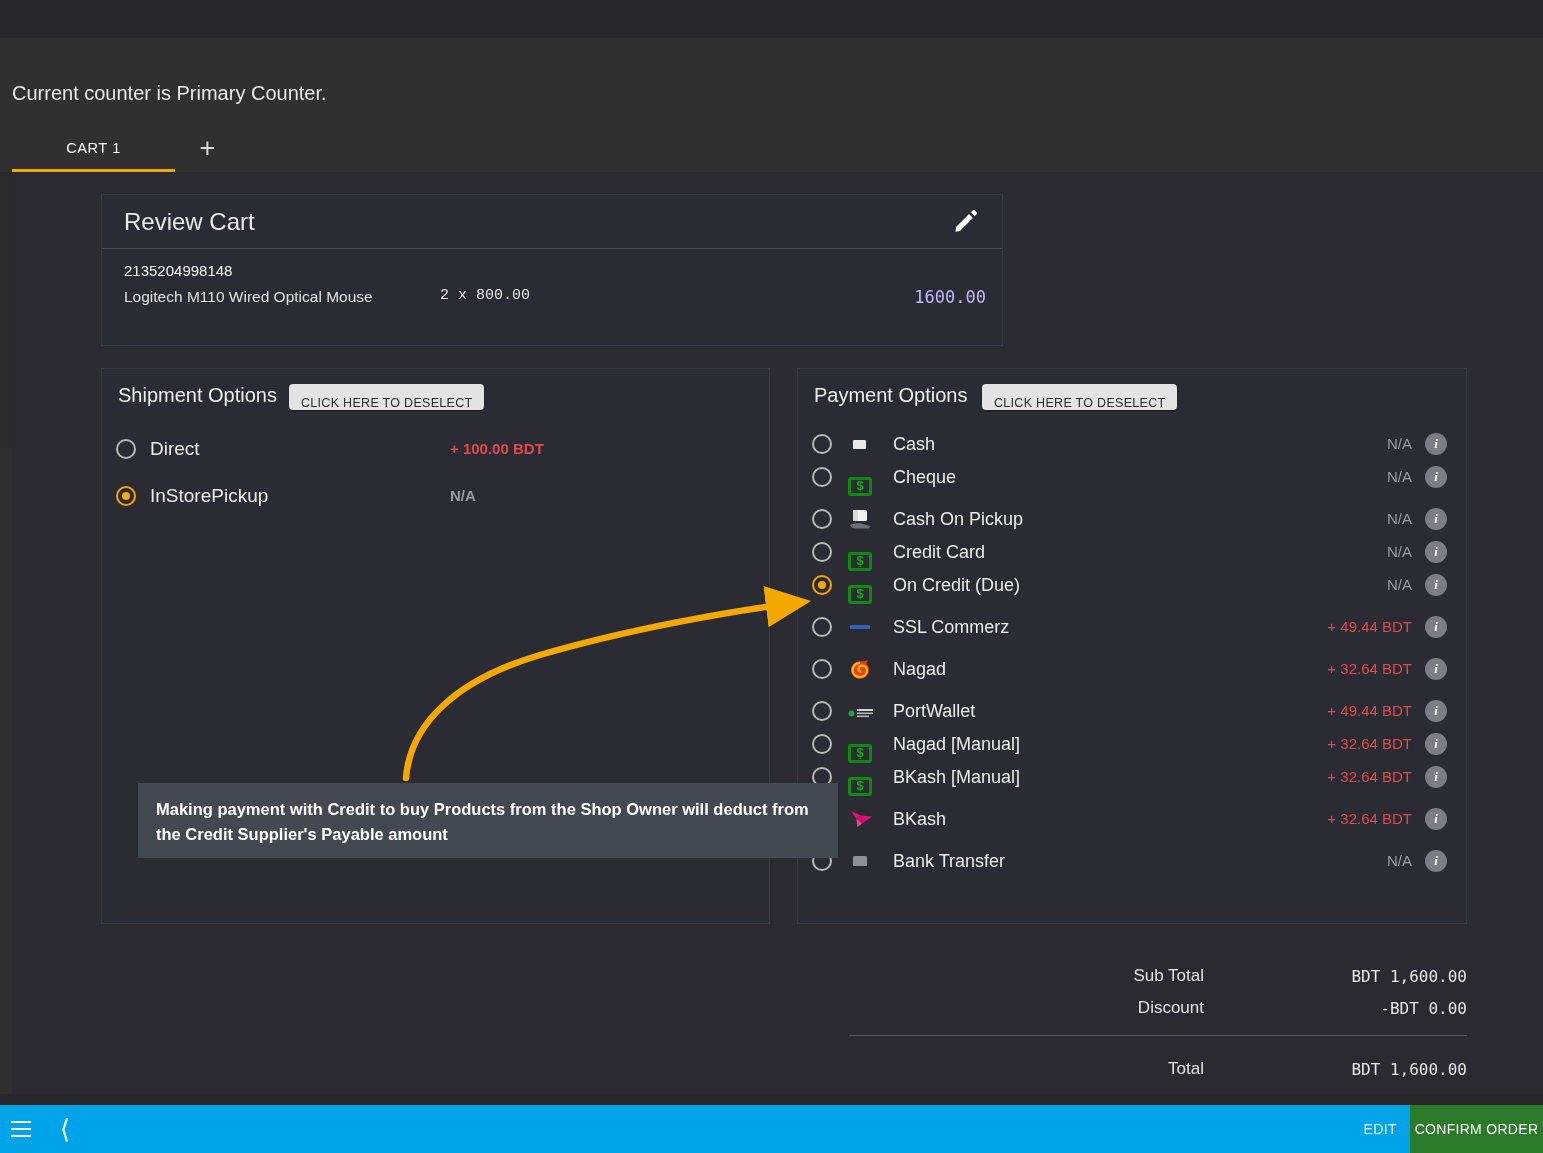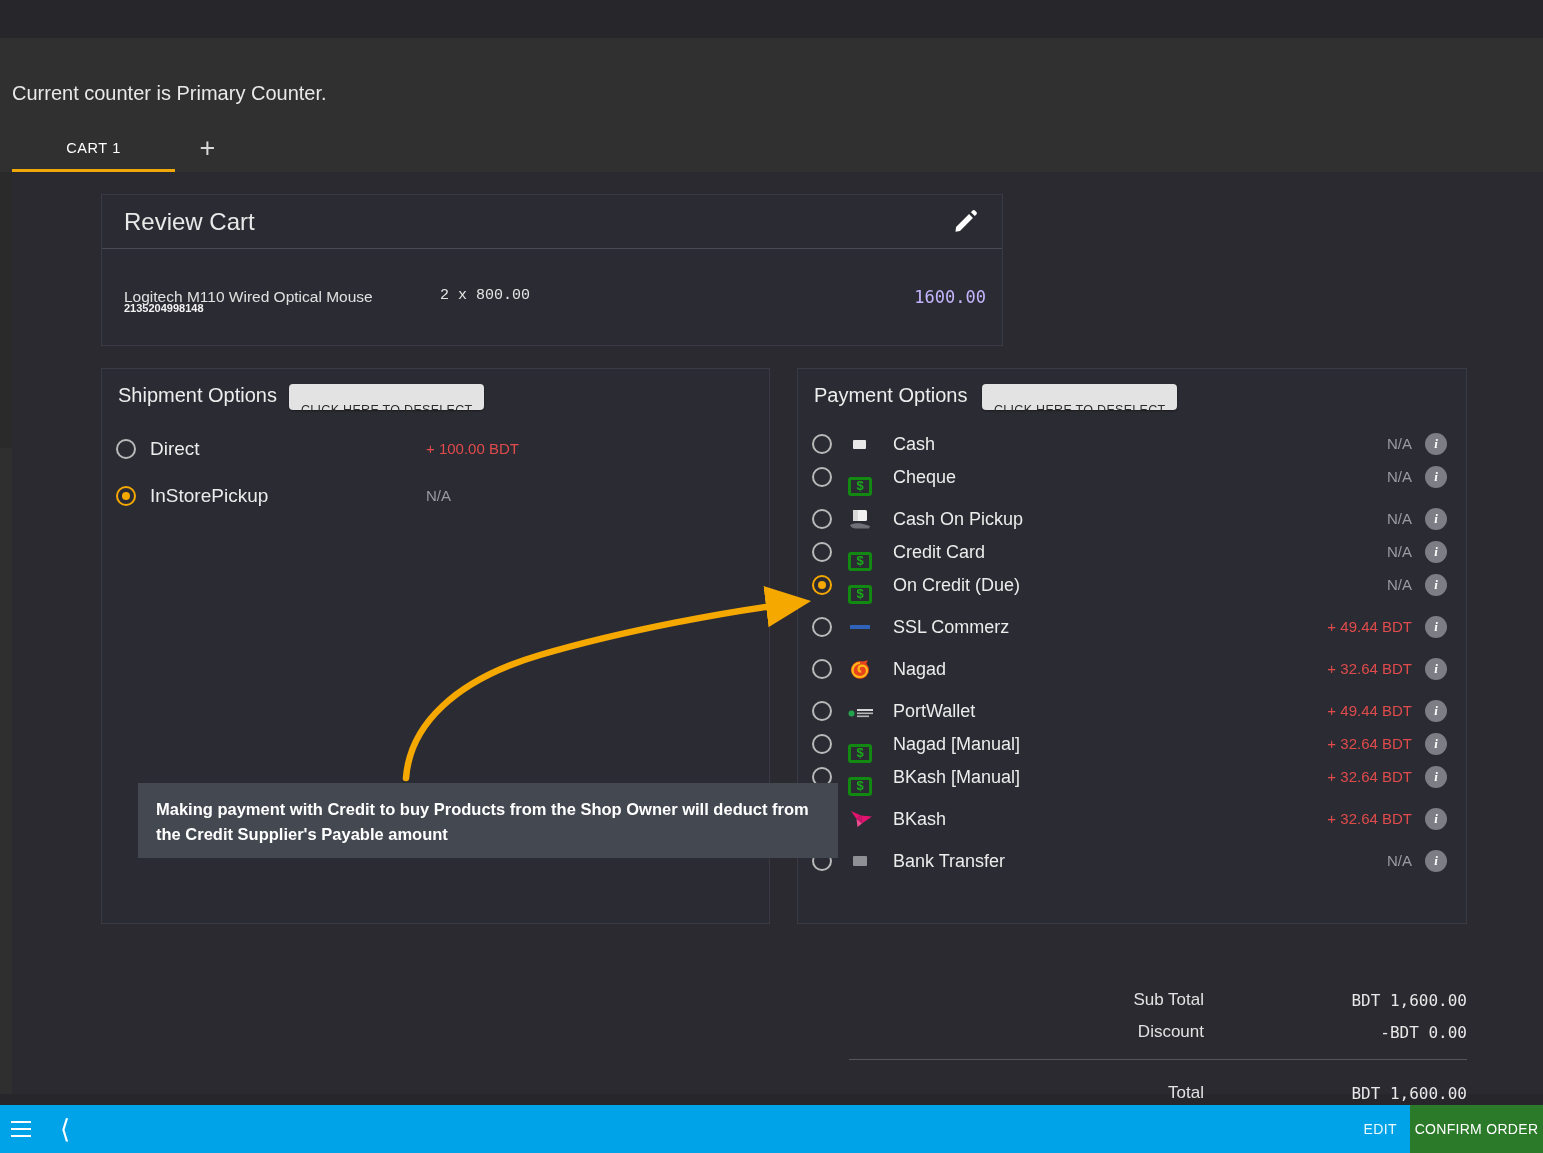--- a/index.html
+++ b/index.html
@@ -66,21 +66,21 @@
   #review-cart { left: 101px; top: 194px; width: 902px; height: 152px; }
   .rc-head {
     position: relative; height: 54px; border-bottom: 1px solid #4a4a54;
   }
   .rc-title { position: absolute; left: 22px; top: 13px; color: #e9e9e9; font-size: 24px; }
   .rc-edit {
     position: absolute; right: 22px; top: 12px; width: 28px; height: 28px;
   }
   .rc-edit svg { display: block; }
   .rc-row { position: relative; padding: 14px 0 0 0; }
-  .rc-sku { position: absolute; left: 22px; top: 13px; color: #f2f2f2; font-size: 11px; font-weight: 700; margin-top: 40px; }
+  .rc-sku { position: absolute; left: 22px; top: 13px; color: #f2f2f2; font-size: 15px; font-weight: 400; }
   .rc-name {
     position: absolute; left: 22px; top: 36px; width: 252px;
     color: #e0e0e0; font-size: 15.5px; line-height: 24px;
   }
   .rc-qty {
     position: absolute; left: 338px; top: 38px; color: #e5e5e5;
     font-size: 15px; font-family: Liberation Mono, monospace;
   }
   .rc-amt {
     position: absolute; right: 16px; top: 38px; color: #c4b5fd;
@@ -92,21 +92,21 @@
   #payment-panel  { left: 797px; top: 368px; width: 670px; height: 556px; }
 
   .panel-head { position: relative; height: 56px; }
   .panel-title {
     position: absolute; left: 16px; top: 15px;
     color: #ededed; font-size: 20px; font-weight: 400;
   }
   .deselect-btn {
     position: absolute; top: 15px; height: 26px;
     background: #e3e3e3; color: #2b2b2b; font-size: 12.5px;
-    letter-spacing: .3px; border-radius: 4px; padding: 12px 12px;
+    letter-spacing: .3px; border-radius: 4px; padding: 5px 12px;
     line-height: 28px; white-space: nowrap;
     box-shadow: 0 1px 2px rgba(0,0,0,.4);
   }
   #shipment-deselect { left: 187px; }
   #payment-deselect  { left: 184px; }
 
   
   .opt-row { position: relative; height: 42px; }
   .radio {
     position: absolute; left: 14px; top: 50%; margin-top: -10px;
@@ -124,21 +124,21 @@
   }
   .opt-price {
     position: absolute; font-size: 15px; top: 50%; margin-top: -10px;
     line-height: 20px; white-space: nowrap;
   }
   .opt-price.na   { color: #9a9aa0; }
   .opt-price.plus { color: #e04b4b; }
 
   
   .ship-row .opt-label { left: 48px; font-size: 19px; }
-  .ship-row .opt-price { left: 324px; }
+  .ship-row .opt-price { left: 348px; font-weight: bold; }
   #ship-rows { position: absolute; left: 0; top: 56px; width: 100%; }
   #ship-rows .opt-row { height: 47px; }
 
   
   #pay-rows { position: absolute; left: 0; top: 54px; width: 100%; }
   #pay-rows .opt-row { height: 42px; }
   .pay-icon {
     position: absolute; left: 50px; top: 50%; margin-top: -11px;
     width: 24px; height: 22px;
   }
@@ -176,21 +176,21 @@
     width: 24px; height: 22px; left: 50px;
   }
   .ic-ssl { 
     width: 20px; height: 4px; background: #2f62b8; margin-top: -2px; left: 52px;
   }
   .ic-nagad { width: 22px; height: 22px; left: 51px; }
   .ic-port  { width: 26px; height: 12px; left: 50px; margin-top: -6px; }
   .ic-bkash { width: 26px; height: 22px; left: 50px; }
 
   
-  #totals { position: absolute; left: 849px; top: 962px; width: 618px; margin-top: 24px; }
+  #totals { position: absolute; left: 849px; top: 962px; width: 618px; }
   .tot-row { position: relative; height: 32px; }
   .tot-label {
     position: absolute; right: 263px; top: 4px;
     color: #e2e2e2; font-size: 17px;
   }
   .tot-value {
     position: absolute; right: 0; top: 5px;
     color: #e8e8e8; font-size: 16px;
     font-family: "DejaVu Sans Mono", monospace;
   }

